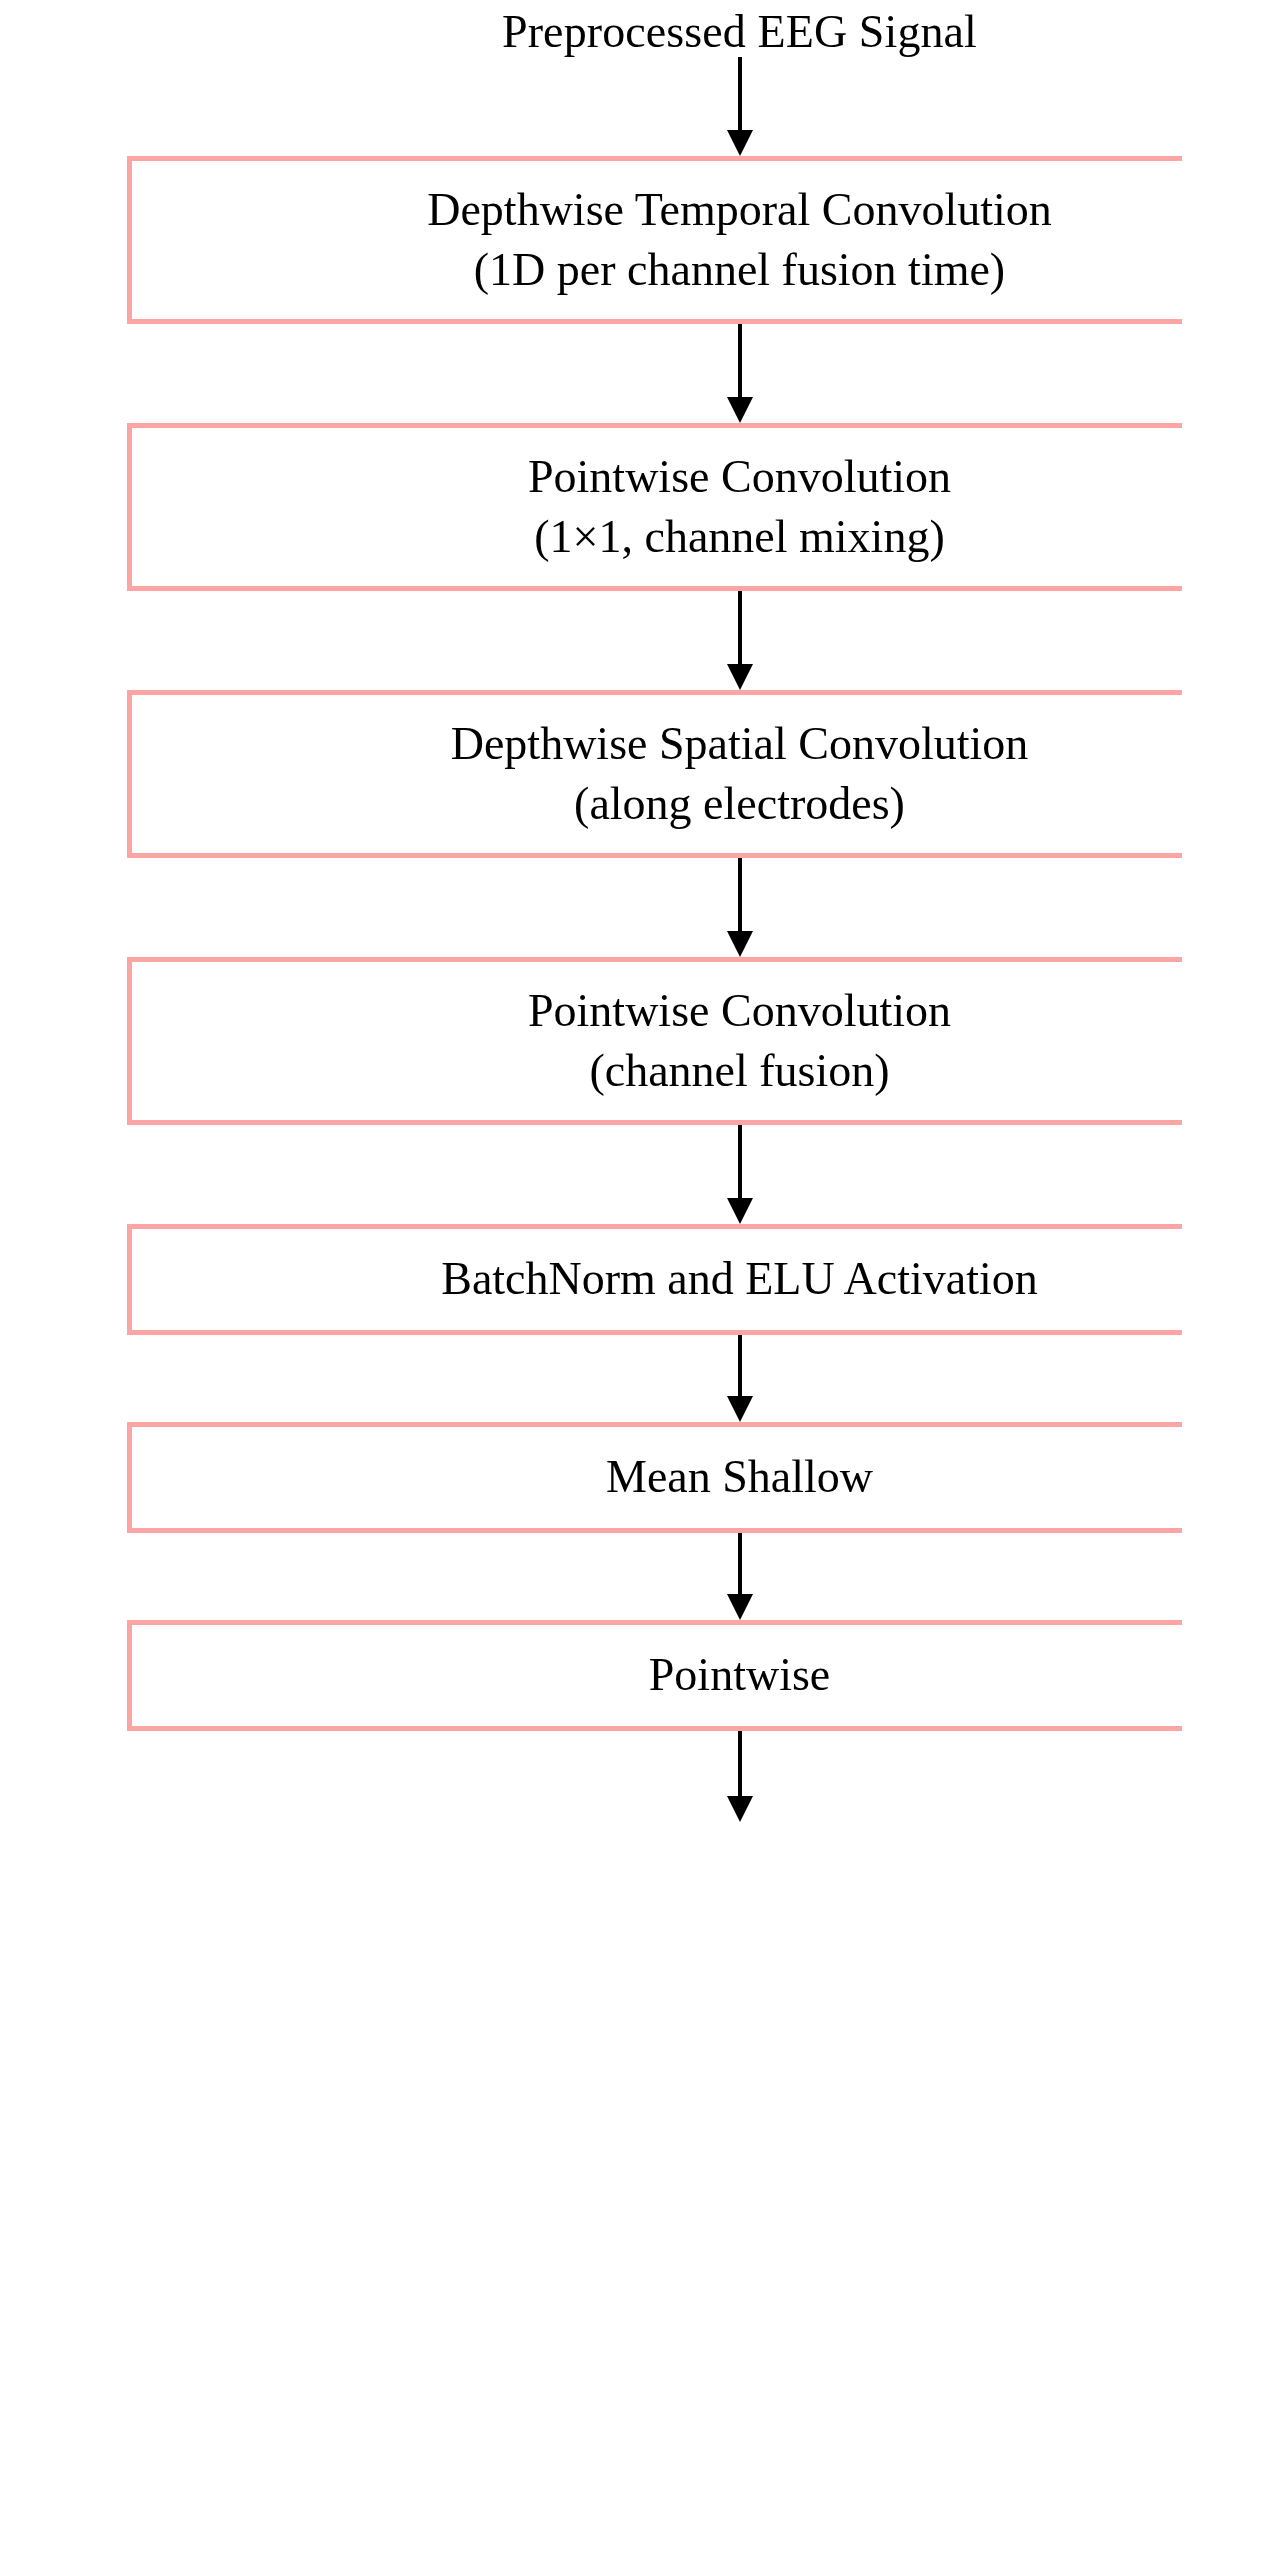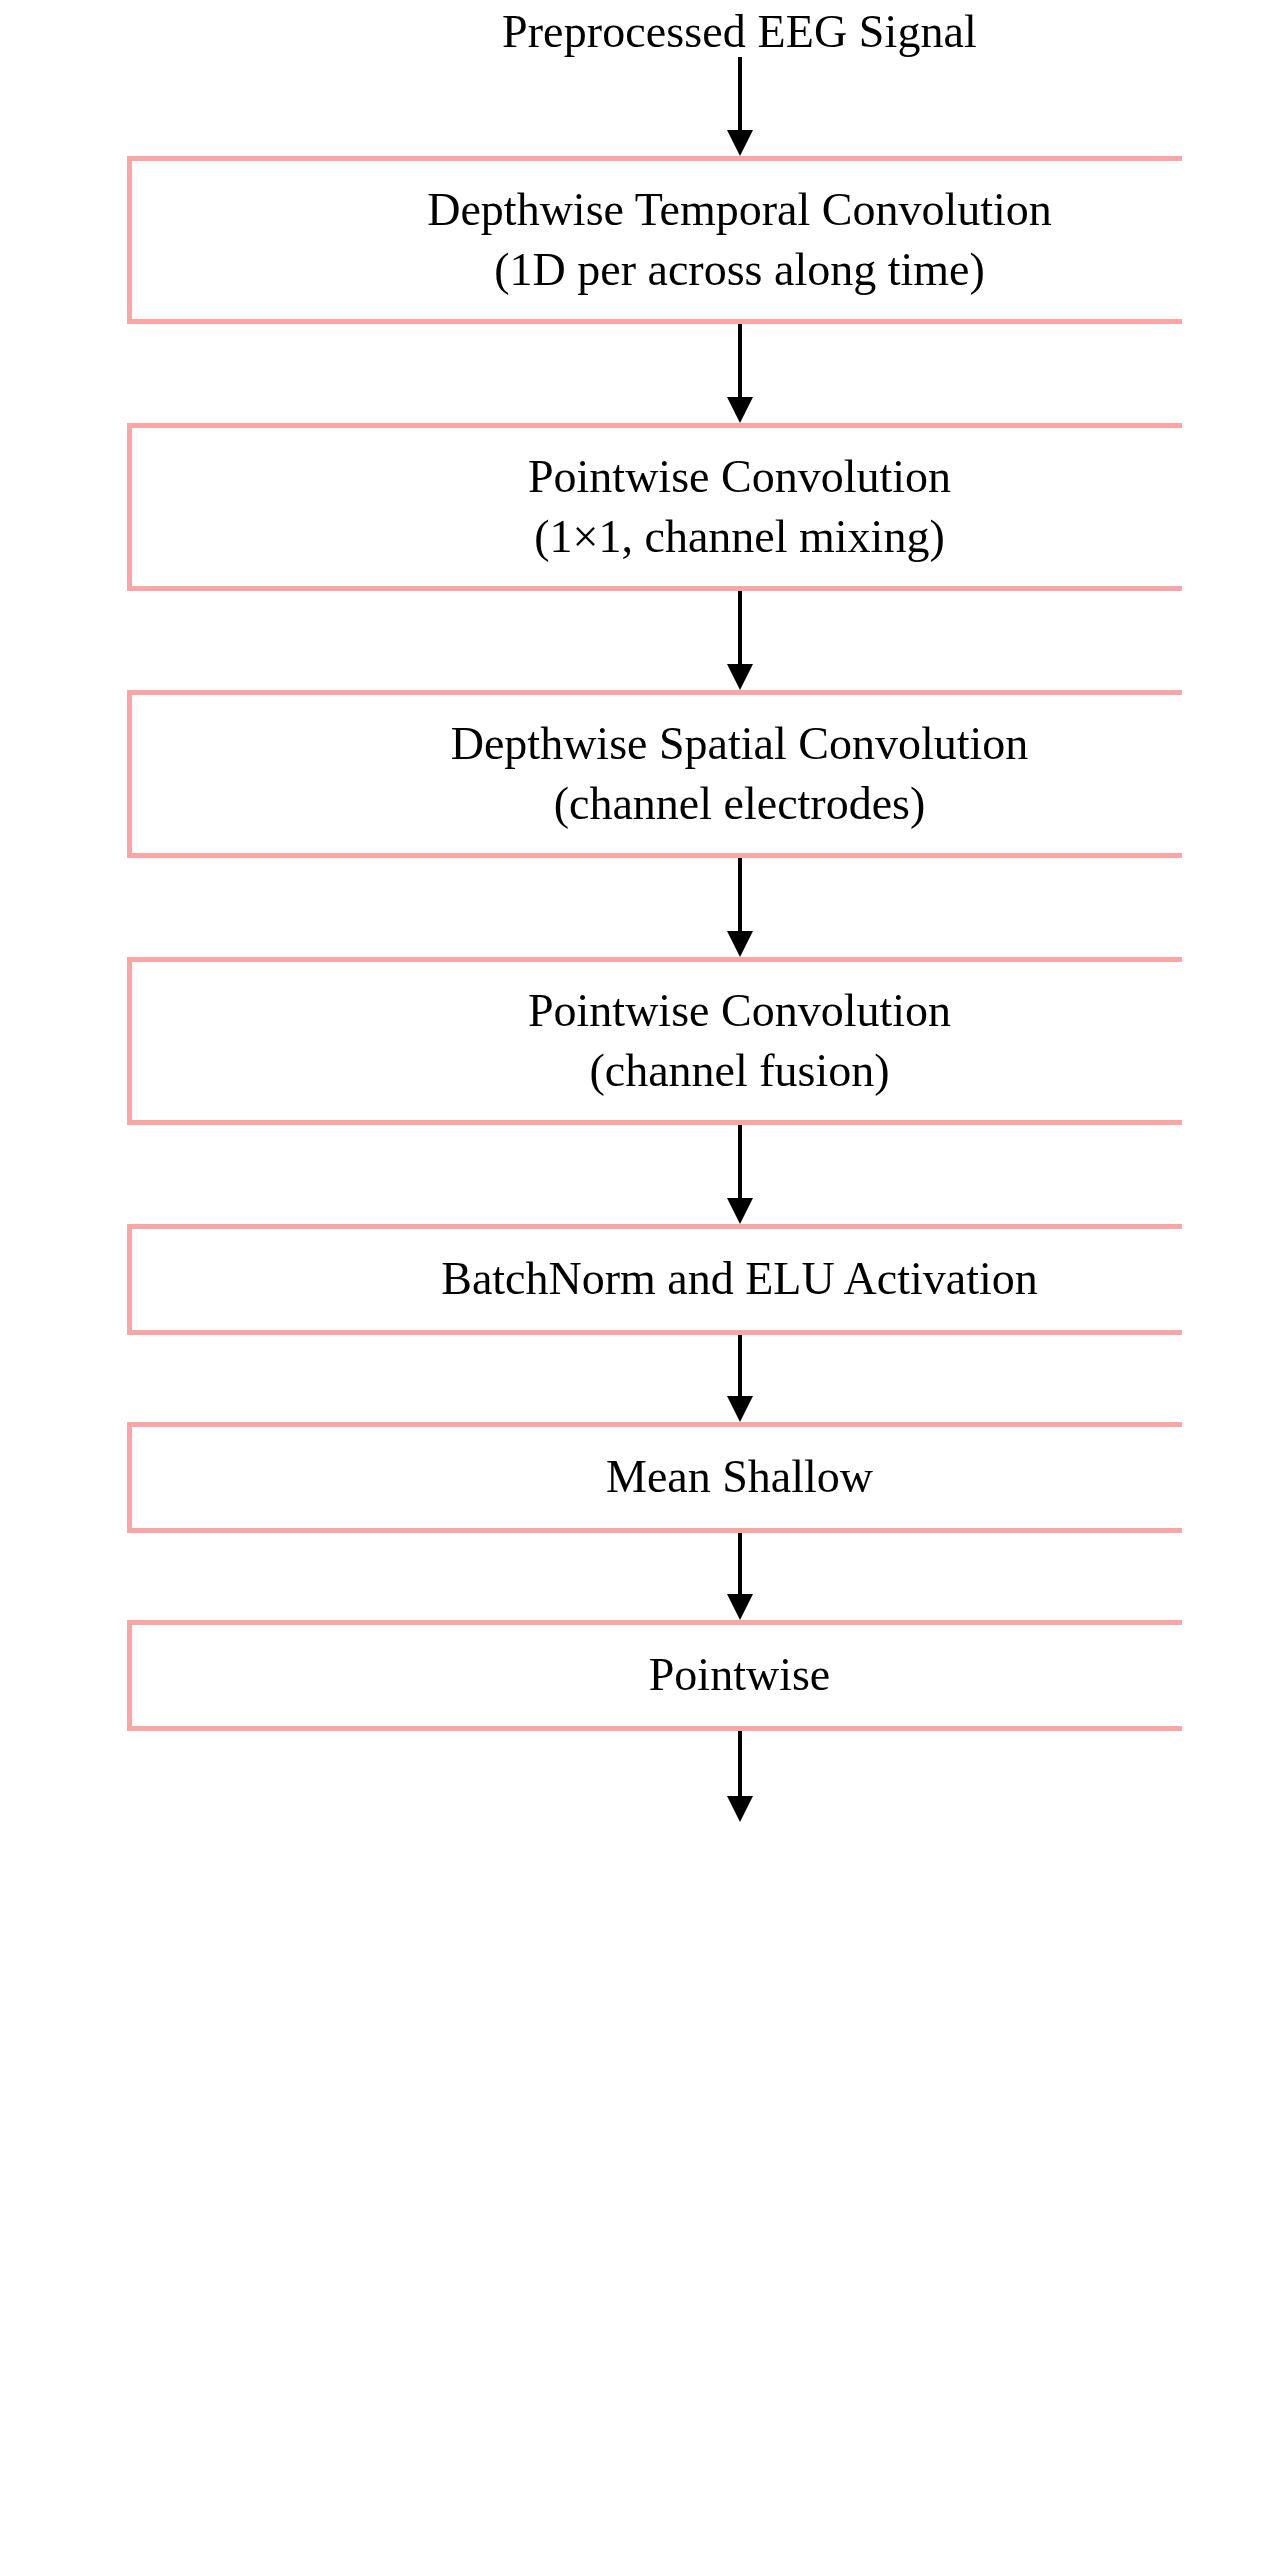--- a/index.html
+++ b/index.html
@@ -102,41 +102,41 @@
 
     <div class="endpoint-label">Preprocessed EEG Signal</div>
 
     <div class="connector c-start">
       <div class="stem"></div>
       <div class="head"></div>
     </div>
 
     <div class="node two-line">
       <div class="node-line">Depthwise Temporal Convolution</div>
-      <div class="node-line">(1D per across along time)</div>
+      <div class="node-line">(1D per channel fusion time)</div>
     </div>
 
     <div class="connector c-gap">
       <div class="stem"></div>
       <div class="head"></div>
     </div>
 
     <div class="node two-line">
       <div class="node-line">Pointwise Convolution</div>
       <div class="node-line">(1×1, channel mixing)</div>
     </div>
 
     <div class="connector c-gap">
       <div class="stem"></div>
       <div class="head"></div>
     </div>
 
     <div class="node two-line">
       <div class="node-line">Depthwise Spatial Convolution</div>
-      <div class="node-line">(channel electrodes)</div>
+      <div class="node-line">(along electrodes)</div>
     </div>
 
     <div class="connector c-gap">
       <div class="stem"></div>
       <div class="head"></div>
     </div>
 
     <div class="node two-line">
       <div class="node-line">Pointwise Convolution</div>
       <div class="node-line">(channel fusion)</div>

